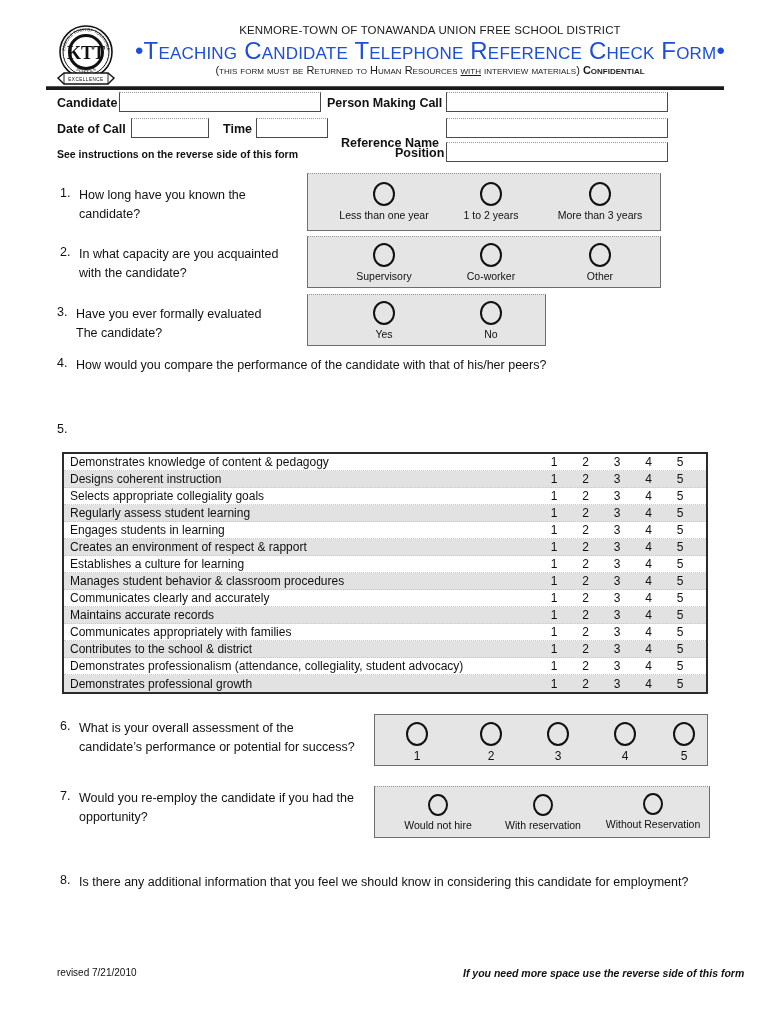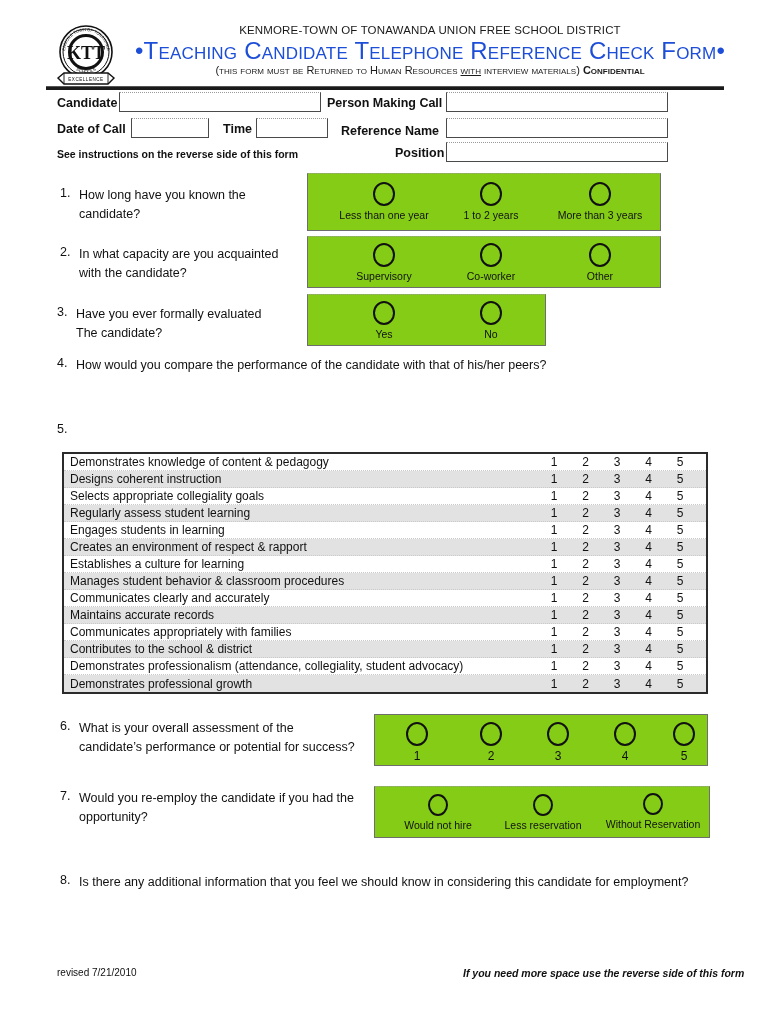--- a/index.html
+++ b/index.html
@@ -104,21 +104,21 @@
     color: #111;
     line-height: 19px;
   }
 
   
   .optbox {
     position: absolute;
     box-sizing: border-box;
     border: 1px solid #6e6e6e;
     border-top: 1px dotted #9a9a9a;
-    background: #84cc16;
+    background: #e5e5e5;
   }
   .optbox.solid-top { border-top: 1px solid #6e6e6e; }
   .opt {
     position: absolute;
     text-align: center;
   }
   .circle {
     width: 22px;
     height: 24px;
     border: 2.6px solid #111;
@@ -245,21 +245,21 @@
 
   <div class="fld-label" style="left:327px; top:96px;">Person Making Call</div>
   <div class="fld-box" style="left:446px; top:92px; width:222px; height:20px;"></div>
 
   <div class="fld-label" style="left:57px; top:122px;">Date of Call</div>
   <div class="fld-box" style="left:131px; top:118px; width:78px; height:20px;"></div>
 
   <div class="fld-label" style="left:223px; top:122px;">Time</div>
   <div class="fld-box" style="left:256px; top:118px; width:72px; height:20px;"></div>
 
-  <div class="fld-label" style="left:341px; top:124px;">Reference Name</div>
+  <div class="fld-label" style="left:341px; top:136px;">Reference Name</div>
   <div class="fld-box" style="left:446px; top:118px; width:222px; height:20px;"></div>
 
   <div class="note-line" style="left:57px; top:148px;">See instructions on the reverse side of this form</div>
 
   <div class="fld-label" style="left:395px; top:146px;">Position</div>
   <div class="fld-box" style="left:446px; top:142px; width:222px; height:20px;"></div>
 
   <div class="qnum" style="left:60px; top:186px;">1.</div>
   <div class="qbody" style="left:79px; top:186px; width:215px;">
     <div>How long have you known the</div>
@@ -498,21 +498,21 @@
     <div>Would you re-employ the candidate if you had the</div>
     <div>opportunity?</div>
   </div>
   <div class="optbox" style="left:374px; top:786px; width:336px; height:52px;">
     <div class="opt" style="left:10px; top:7px; width:106px;">
       <div class="circle sm"></div>
       <div class="opt-label">Would not hire</div>
     </div>
     <div class="opt" style="left:114px; top:7px; width:108px;">
       <div class="circle sm"></div>
-      <div class="opt-label">Less reservation</div>
+      <div class="opt-label">With reservation</div>
     </div>
     <div class="opt" style="left:220px; top:6px; width:116px;">
       <div class="circle sm"></div>
       <div class="opt-label">Without Reservation</div>
     </div>
   </div>
 
   <div class="qnum" style="left:60px; top:873px;">8.</div>
   <div class="qbody" style="left:79px; top:873px; width:640px;">Is there any additional information that you feel we should know in considering this candidate for employment?</div>
   <div style="position:absolute; left:79px; top:895px; width:630px; height:58px;"></div>

